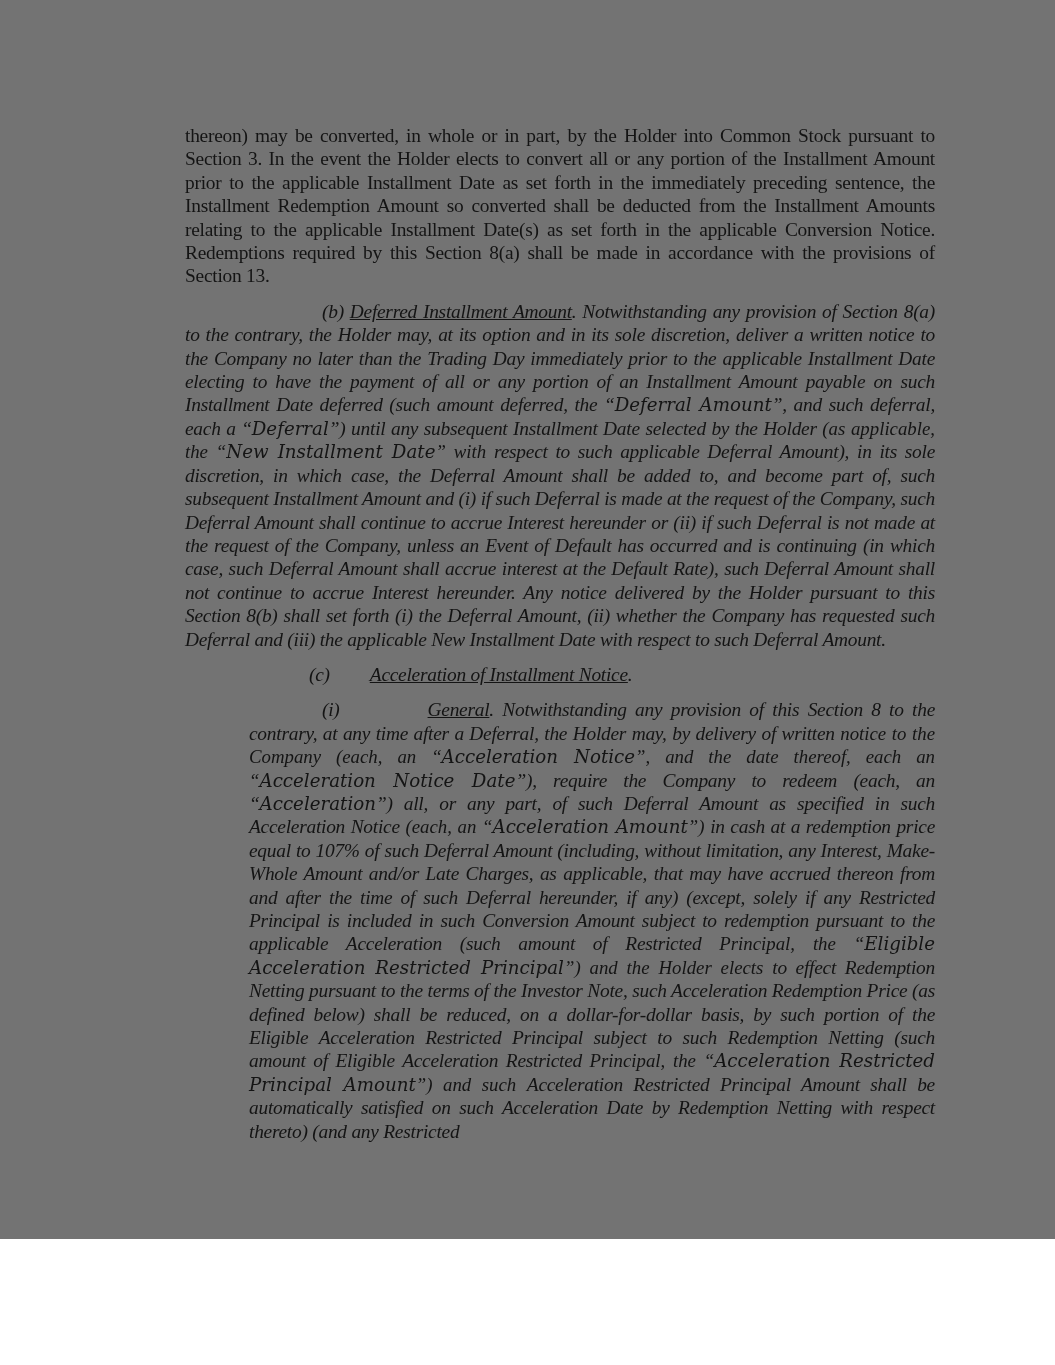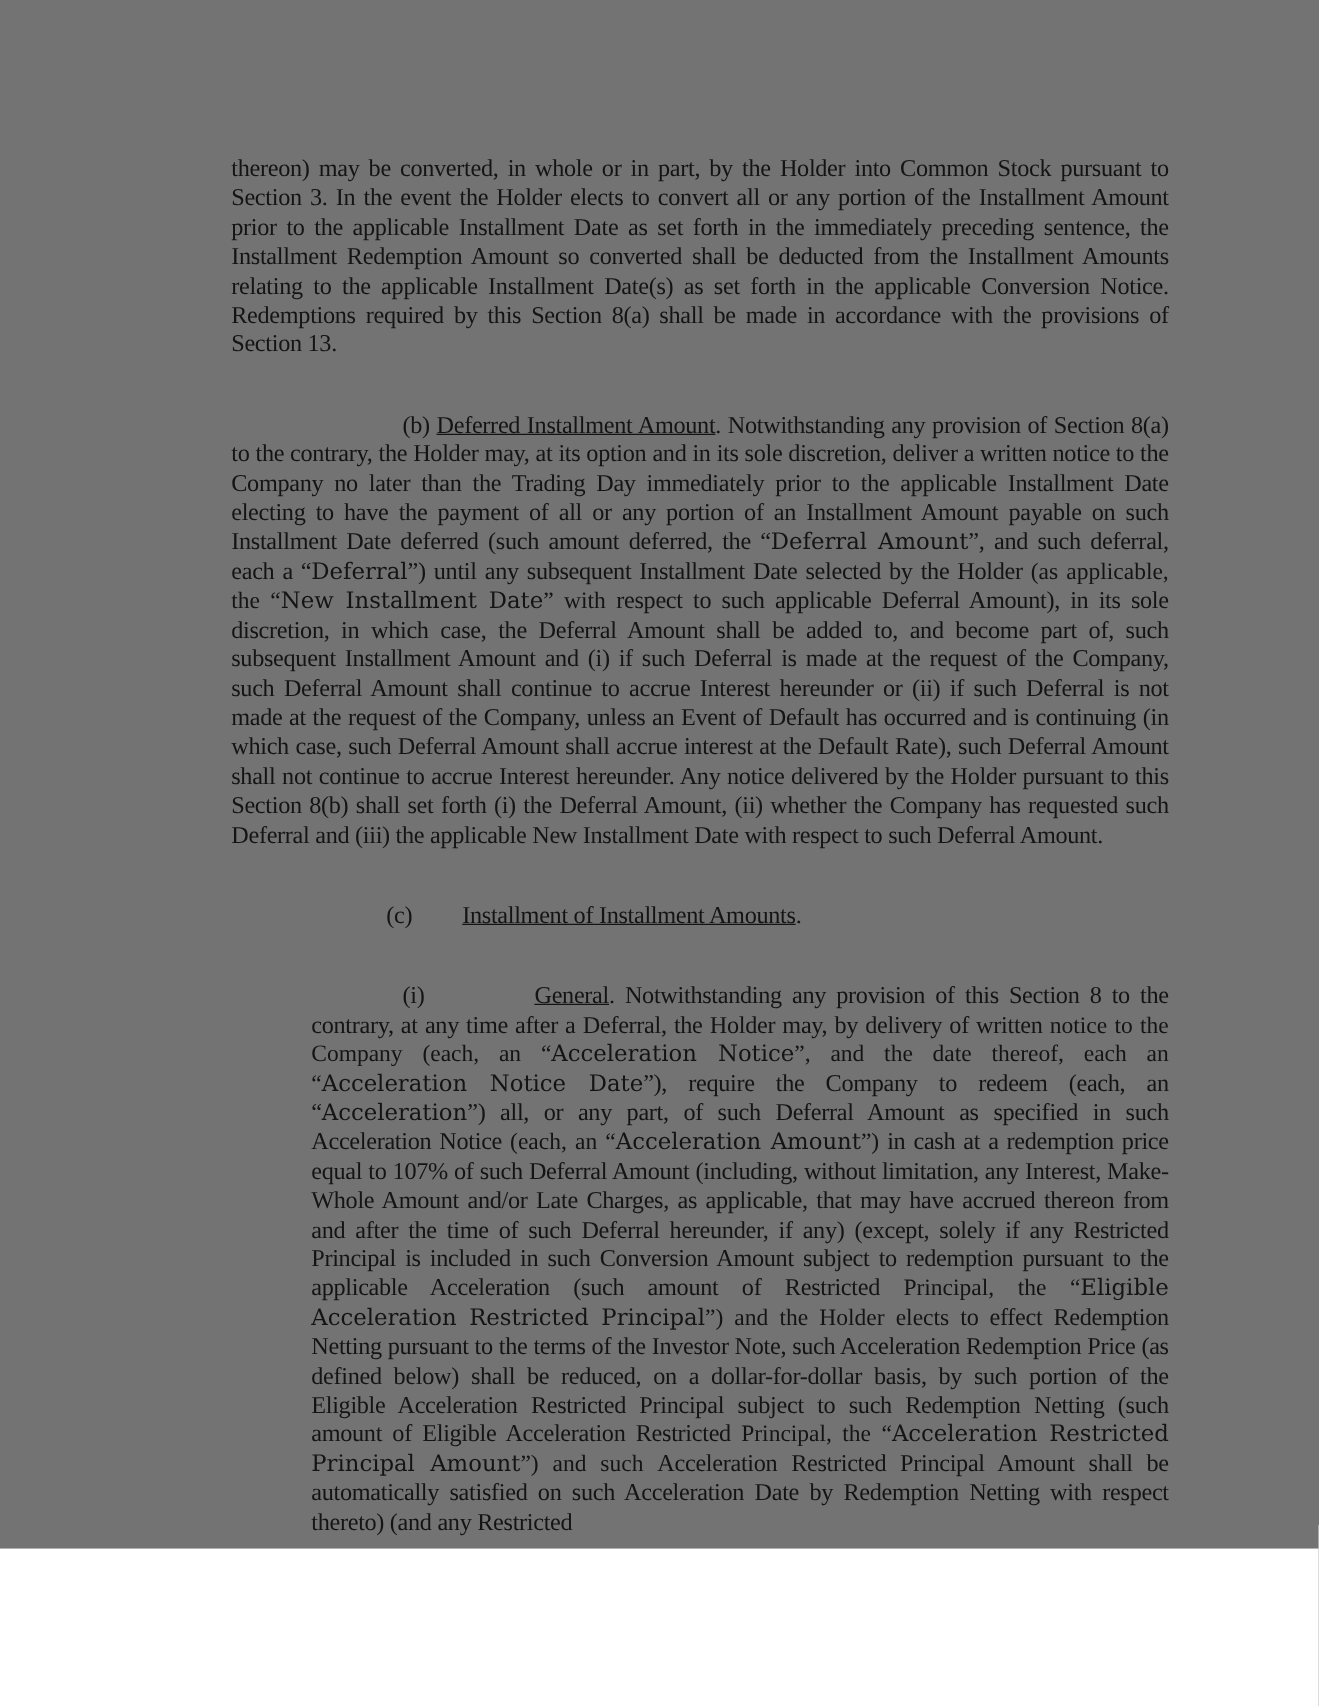--- a/index.html
+++ b/index.html
@@ -14,21 +14,21 @@
   .content {
     position:absolute;
     left:185px; top:124px;
     width:750px;
     text-align:justify;
     font-size:19.4px;
     line-height:23.4px;
     letter-spacing:-0.25px;
   }
   .content p { margin:0; }
-  .content p + p { margin-top:41px; }
+  .content p + p { margin-top:12px;font-style:italic; }
   p.continuation { }
   p.indented { text-indent:137px; }
   p.heading { margin-left:124px; text-align:left; }
   p.subparagraph { margin-left:64px; text-indent:73px; }
   span.body { }
   span.u { text-decoration:underline; }
   span.term {
     font-family:"DejaVu Serif", serif;
     font-size:0.94em;
     letter-spacing:0;
@@ -55,18 +55,18 @@
     margin-top:13px;
   }
 </style>
 </head>
 <body>
 
 <div class="page">
   <div class="content">
       <p class="continuation"><span class="body">thereon) may be converted, in whole or in part, by the Holder into Common Stock pursuant to Section 3. In the event the Holder elects to convert all or any portion of the Installment Amount prior to the applicable Installment Date as set forth in the immediately preceding sentence, the Installment Redemption Amount so converted shall be deducted from the Installment Amounts relating to the applicable Installment Date(s) as set forth in the applicable Conversion Notice.  Redemptions required by this Section 8(a) shall be made in accordance with the provisions of Section 13.</span></p>
       <p class="indented"><span class="body">(b) </span><span class="u">Deferred Installment Amount</span><span class="body">.  Notwithstanding any provision of Section 8(a) to the contrary, the Holder may, at its option and in its sole discretion, deliver a written notice to the Company no later than the Trading Day immediately prior to the applicable Installment Date electing to have the payment of all or any portion of an Installment Amount payable on such Installment Date deferred (such amount deferred, the “</span><span class="term">Deferral Amount</span><span class="body">”, and such deferral, each a “</span><span class="term">Deferral</span><span class="body">”) until any subsequent Installment Date selected by the Holder </span><span class="plain">(as applicable, the “</span><span class="term">New Installment Date</span><span class="plain">” with </span><span class="body">respect to such applicable Deferral Amount), in its sole discretion, in which case, the Deferral Amount shall be added to, and become part of, such subsequent Installment Amount and (i) if such Deferral is made at the request of the Company, such Deferral Amount shall continue to accrue Interest hereunder or (ii) if such Deferral is not made at the request of the Company, unless an Event of Default has occurred and is continuing (in which case, such Deferral Amount shall accrue interest at the Default Rate), such Deferral Amount shall not continue to accrue Interest hereunder.  Any notice delivered by the Holder pursuant to this Section 8(b) shall set forth (i) the Deferral Amount, (ii) whether the Company has requested such Deferral and (iii) the applicable New Installment Date with respect to such Deferral Amount.</span></p>
-      <p class="heading"><span class="body">(c)</span><span class="tab"></span><span class="u">Installment of Installment Amounts</span><span class="body">.</span></p>
+      <p class="heading"><span class="body">(c)</span><span class="tab"></span><span class="u">Acceleration of Installment Notice</span><span class="body">.</span></p>
       <p class="subparagraph"><span class="body">(i)</span><span class="tabwide"></span><span class="u">General</span><span class="body">.  Notwithstanding any provision of this Section 8 to the contrary, at any time after a Deferral, the Holder may, by delivery of written </span><span class="plain">notice to the Company (each, an “</span><span class="term">Acceleration Notice</span><span class="plain">”, and the date thereof, each an “</span><span class="term">Acceleration Notice Date</span><span class="body">”), require the Company to redeem (each, an “</span><span class="term">Acceleration</span><span class="body">”) all, or any part, of such Deferral Amount as specified in such Acceleration Notice </span><span class="plain">(each, an “</span><span class="term">Acceleration Amount</span><span class="plain">”)</span><span class="body"> in cash at a redemption price equal to 107% of such Deferral Amount (including, without limitation, any Interest, Make-Whole Amount and/or Late Charges, as applicable, that may have accrued thereon from and after the time of such Deferral hereunder, if any) (except, solely if any Restricted Principal is included in such Conversion Amount subject to redemption pursuant to the applicable Acceleration (such amount of Restricted </span><span class="plain">Principal, the “</span><span class="term">Eligible Acceleration Restricted Principal</span><span class="plain">”) and the Holder elects </span><span class="body">to effect Redemption Netting pursuant to the terms of the Investor Note, such Acceleration Redemption Price (as defined below) shall be reduced, on a dollar-for-dollar basis, by such portion of the Eligible Acceleration Restricted Principal subject to such Redemption Netting (such amount of Eligible Acceleration Restricted </span><span class="plain">Principal, the “</span><span class="term">Acceleration Restricted Principal Amount</span><span class="plain">”) and such </span><span class="body">Acceleration Restricted Principal Amount shall be automatically satisfied on such Acceleration Date by Redemption Netting with respect thereto) (and any Restricted</span></p>
     </div>
   <div class="page-number">28</div>
   <div class="footer">Error! Unknown document property name.</div>
 </div>
 
 </body></html>

